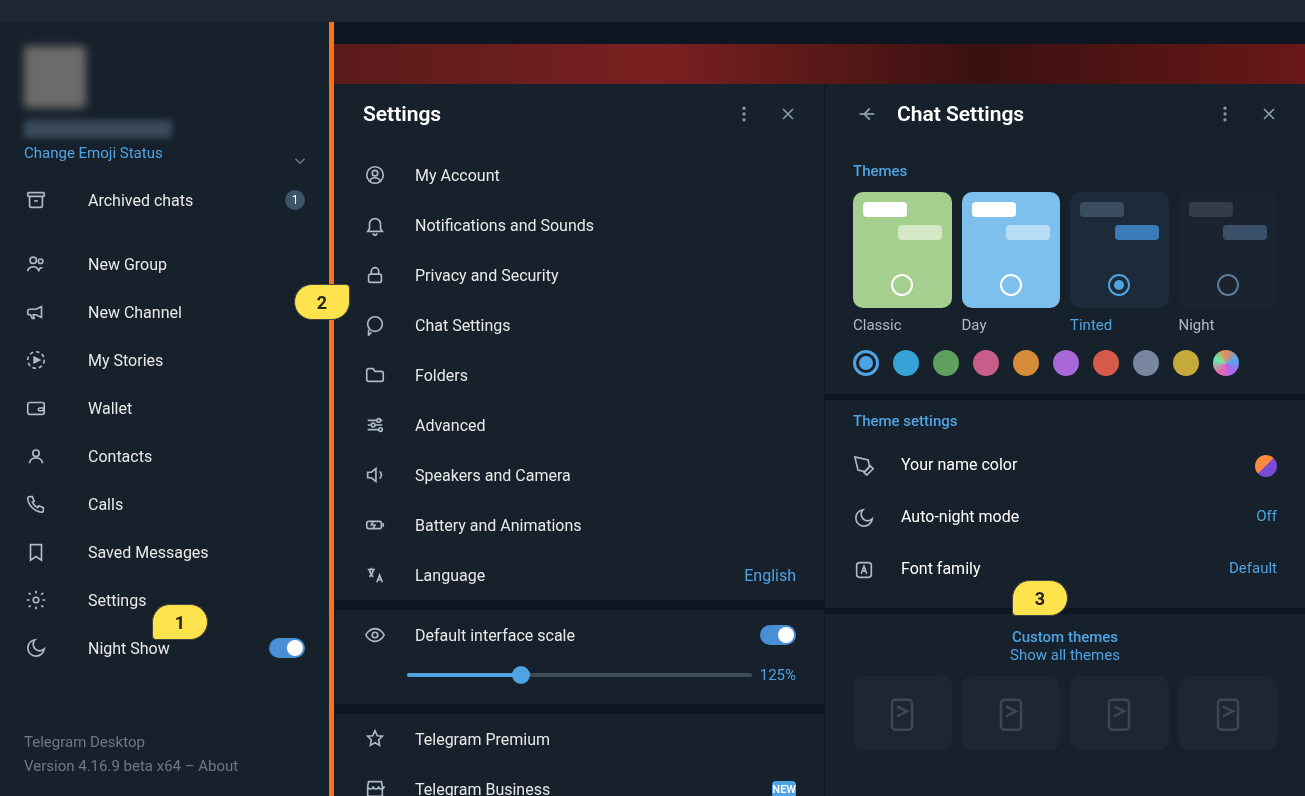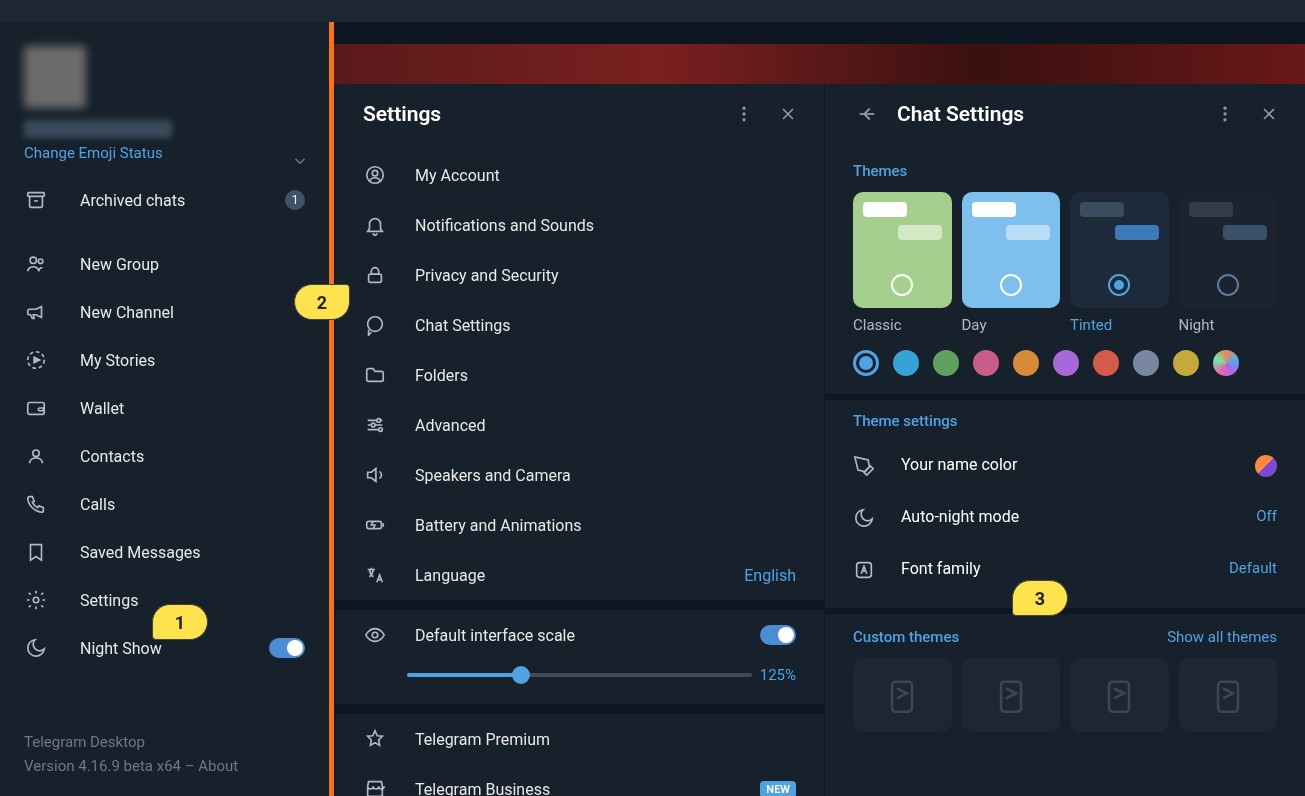--- a/index.html
+++ b/index.html
@@ -62,21 +62,21 @@
   color: #6c7883;
 }
 .menu {
   flex: 1;
 }
 .menu-item {
   display: flex;
   align-items: center;
   padding: 12px 24px;
   cursor: pointer;
-  gap: 32px;
+  gap: 40px;
   font-size: 16px;
   color: #e9e9e9;
 }
 .menu-icon {
   width: 24px; height: 24px;
   display: flex; align-items: center; justify-content: center;
   color: #aebac5;
 }
 .badge-count {
   margin-left: auto;
@@ -193,21 +193,21 @@
   font-size: 15px;
   min-width: 44px;
   text-align: right;
 }
 .new-badge {
   margin-left: auto;
   background: #4fa3e3;
   color: #fff;
   font-size: 11px;
   font-weight: 600;
-  padding: 2px 6px;
+  padding: 2px 0;
   border-radius: 4px;
 }
 
 .chat-panel {
   position: absolute;
   left: 824px;
   top: 62px;
   right: 0;
   bottom: 0;
   background: #17212b;
@@ -319,20 +319,21 @@
   margin-left: auto;
   width: 22px; height: 22px;
   border-radius: 50%;
   background: linear-gradient(135deg, #ff8a3d 50%, #7a4ad6 50%);
 }
 .section-row {
   display: flex;
   align-items: center;
   justify-content: space-between;
   padding: 14px 28px 12px;
+  flex-direction: column;
 }
 .link-text { color: #4fa3e3; font-size: 15px; cursor: pointer; }
 .custom-themes-grid {
   display: flex;
   gap: 10px;
   padding: 0 28px;
 }
 .ct-card {
   width: 100px; height: 74px;
   background: #1c2733;

